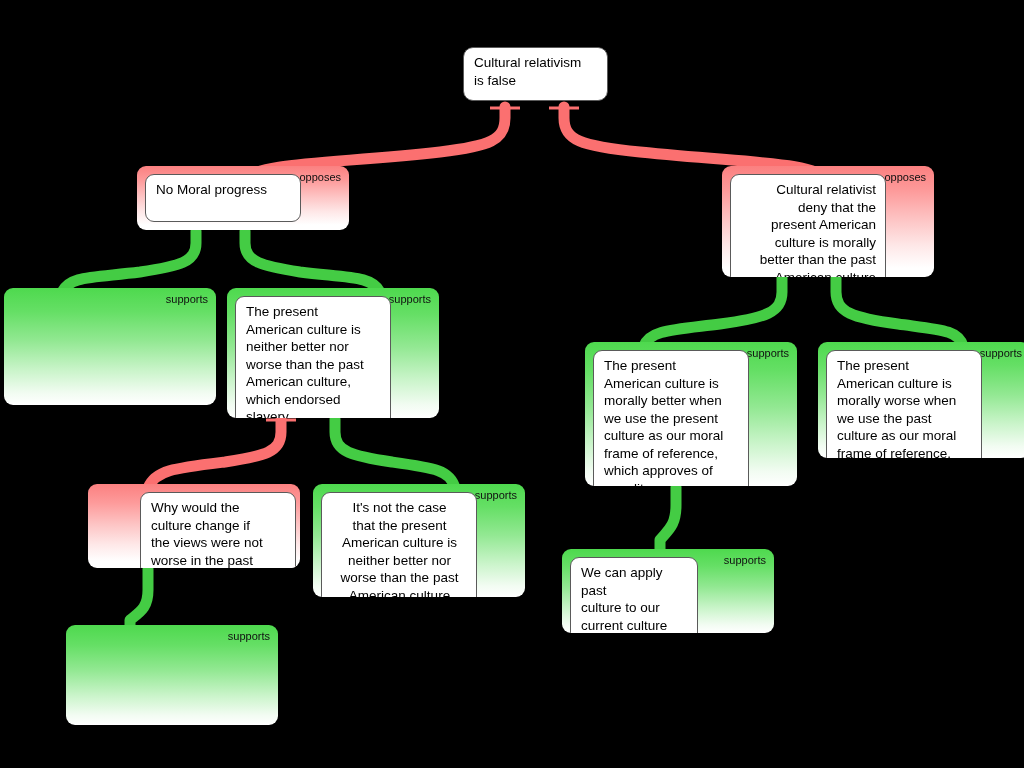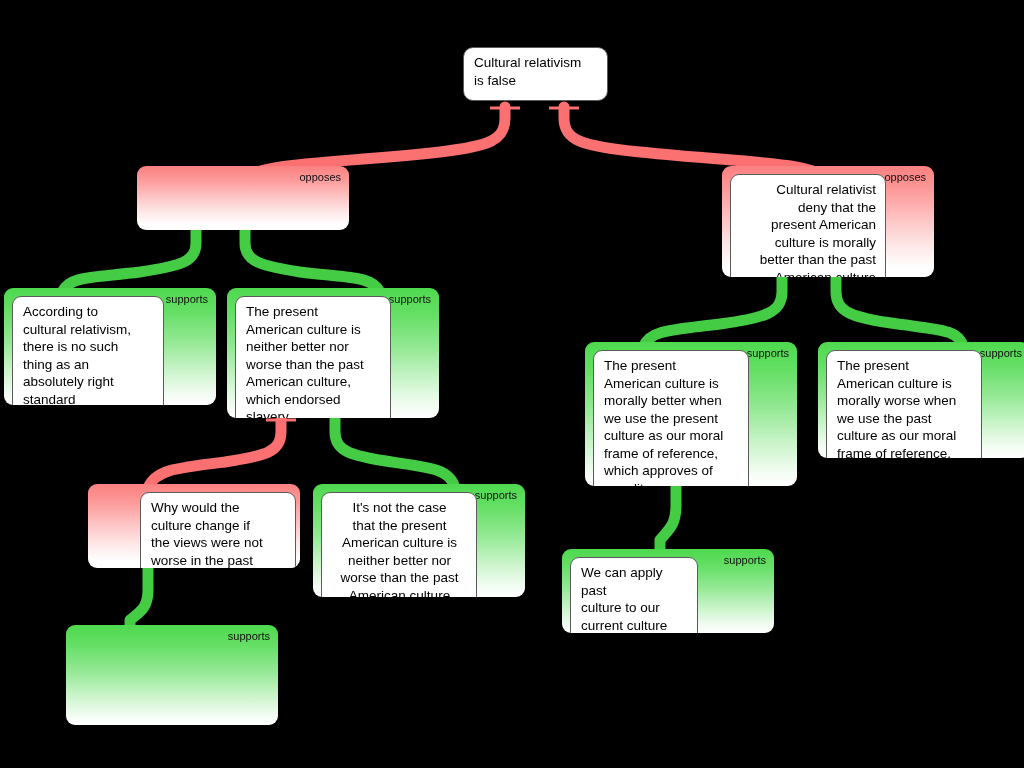--- a/index.html
+++ b/index.html
@@ -94,38 +94,33 @@
       <line x1="266" y1="420" x2="296" y2="420" stroke="#fb7070" stroke-width="3"></line>
     </svg>
 
   <div id="nodes">
       <div class="node" style="left: 463px; top: 47px; width: 145px; height: 54px;">
         <div class="card root" style="width: 145px; min-height: 54px;">Cultural relativism
 is false</div>
       </div>
       <div class="node opposes" style="left: 137px; top: 166px; width: 212px; height: 64px;">
         <div class="node-type">opposes</div>
+        <div class="card" style="width: 156px; min-height: 48px;">No Moral progress</div>
       </div>
       <div class="node opposes" style="left: 722px; top: 166px; width: 212px; height: 111px;">
         <div class="node-type">opposes</div>
         <div class="card" style="width: 156px; min-height: 113px; text-align: right;">Cultural relativist
 deny that the
 present American
 culture is morally
 better than the past
 American culture</div>
       </div>
       <div class="node supports" style="left: 4px; top: 288px; width: 212px; height: 117px;">
         <div class="node-type">supports</div>
-        <div class="card" style="width: 152px; min-height: 105px;">According to
-cultural relativism,
-there is no such
-thing as an
-absolutely right
-standard</div>
       </div>
       <div class="node supports" style="left: 227px; top: 288px; width: 212px; height: 130px;">
         <div class="node-type">supports</div>
         <div class="card" style="width: 156px; min-height: 128px;">The present
 American culture is
 neither better nor
 worse than the past
 American culture,
 which endorsed
 slavery.</div>

